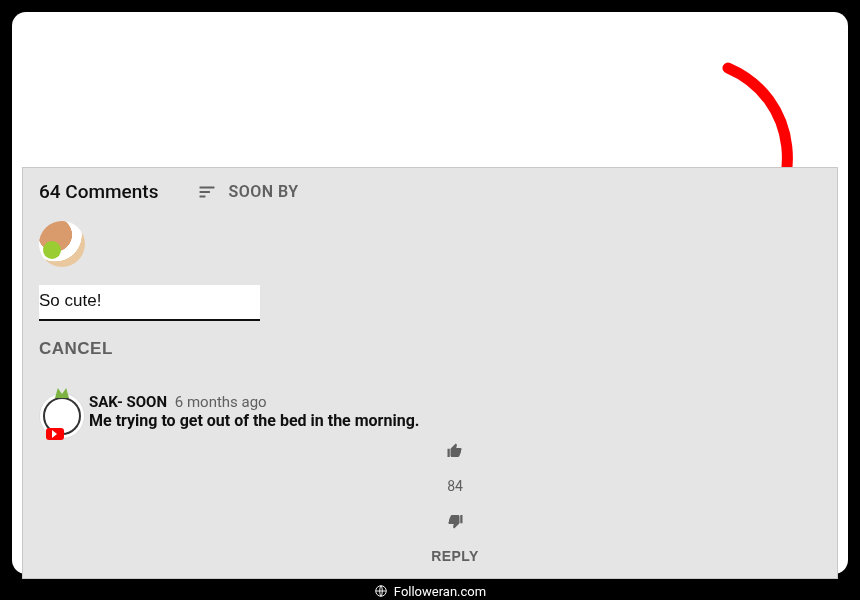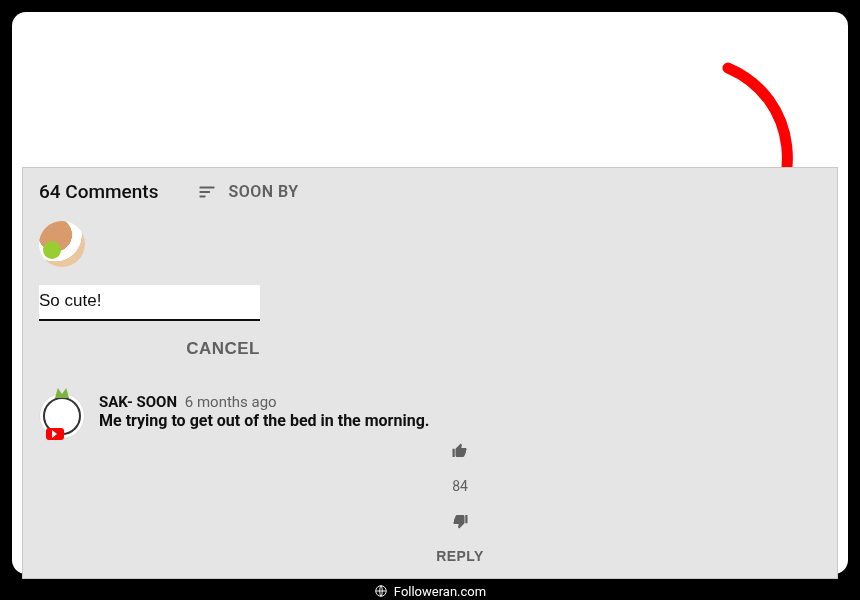--- a/index.html
+++ b/index.html
@@ -77,21 +77,21 @@
     border: none;
     border-bottom: 2px solid #0f0f0f;
     width: 100%;
     font-size: 17px;
     padding: 6px 0 8px 0;
     outline: none;
     color: #0f0f0f;
   }
   .compose-actions {
     display: flex;
-    justify-content: flex-end;
+    justify-content: flex-start;
     gap: 23px;
     margin-top: 18px;
     align-items: center;
   }
   .btn-cancel {
     background: none;
     border: none;
     color: #606060;
     font-size: 17px;
     font-weight: 600;
@@ -103,21 +103,21 @@
     border: none;
     color: #fff;
     font-size: 17px;
     font-weight: 700;
     letter-spacing: 0.6px;
     padding: 12px 22px;
     cursor: pointer;
   }
   .existing-comment {
     display: flex;
-    gap: 14px;
+    gap: 4px;
     margin-top: 34px;
     justify-content: space-between;
   }
   .avatar-commenter {
     width: 46px;
     height: 46px;
     border-radius: 50%;
     background: #fff;
     border: 1px solid #ddd;
     position: relative;

